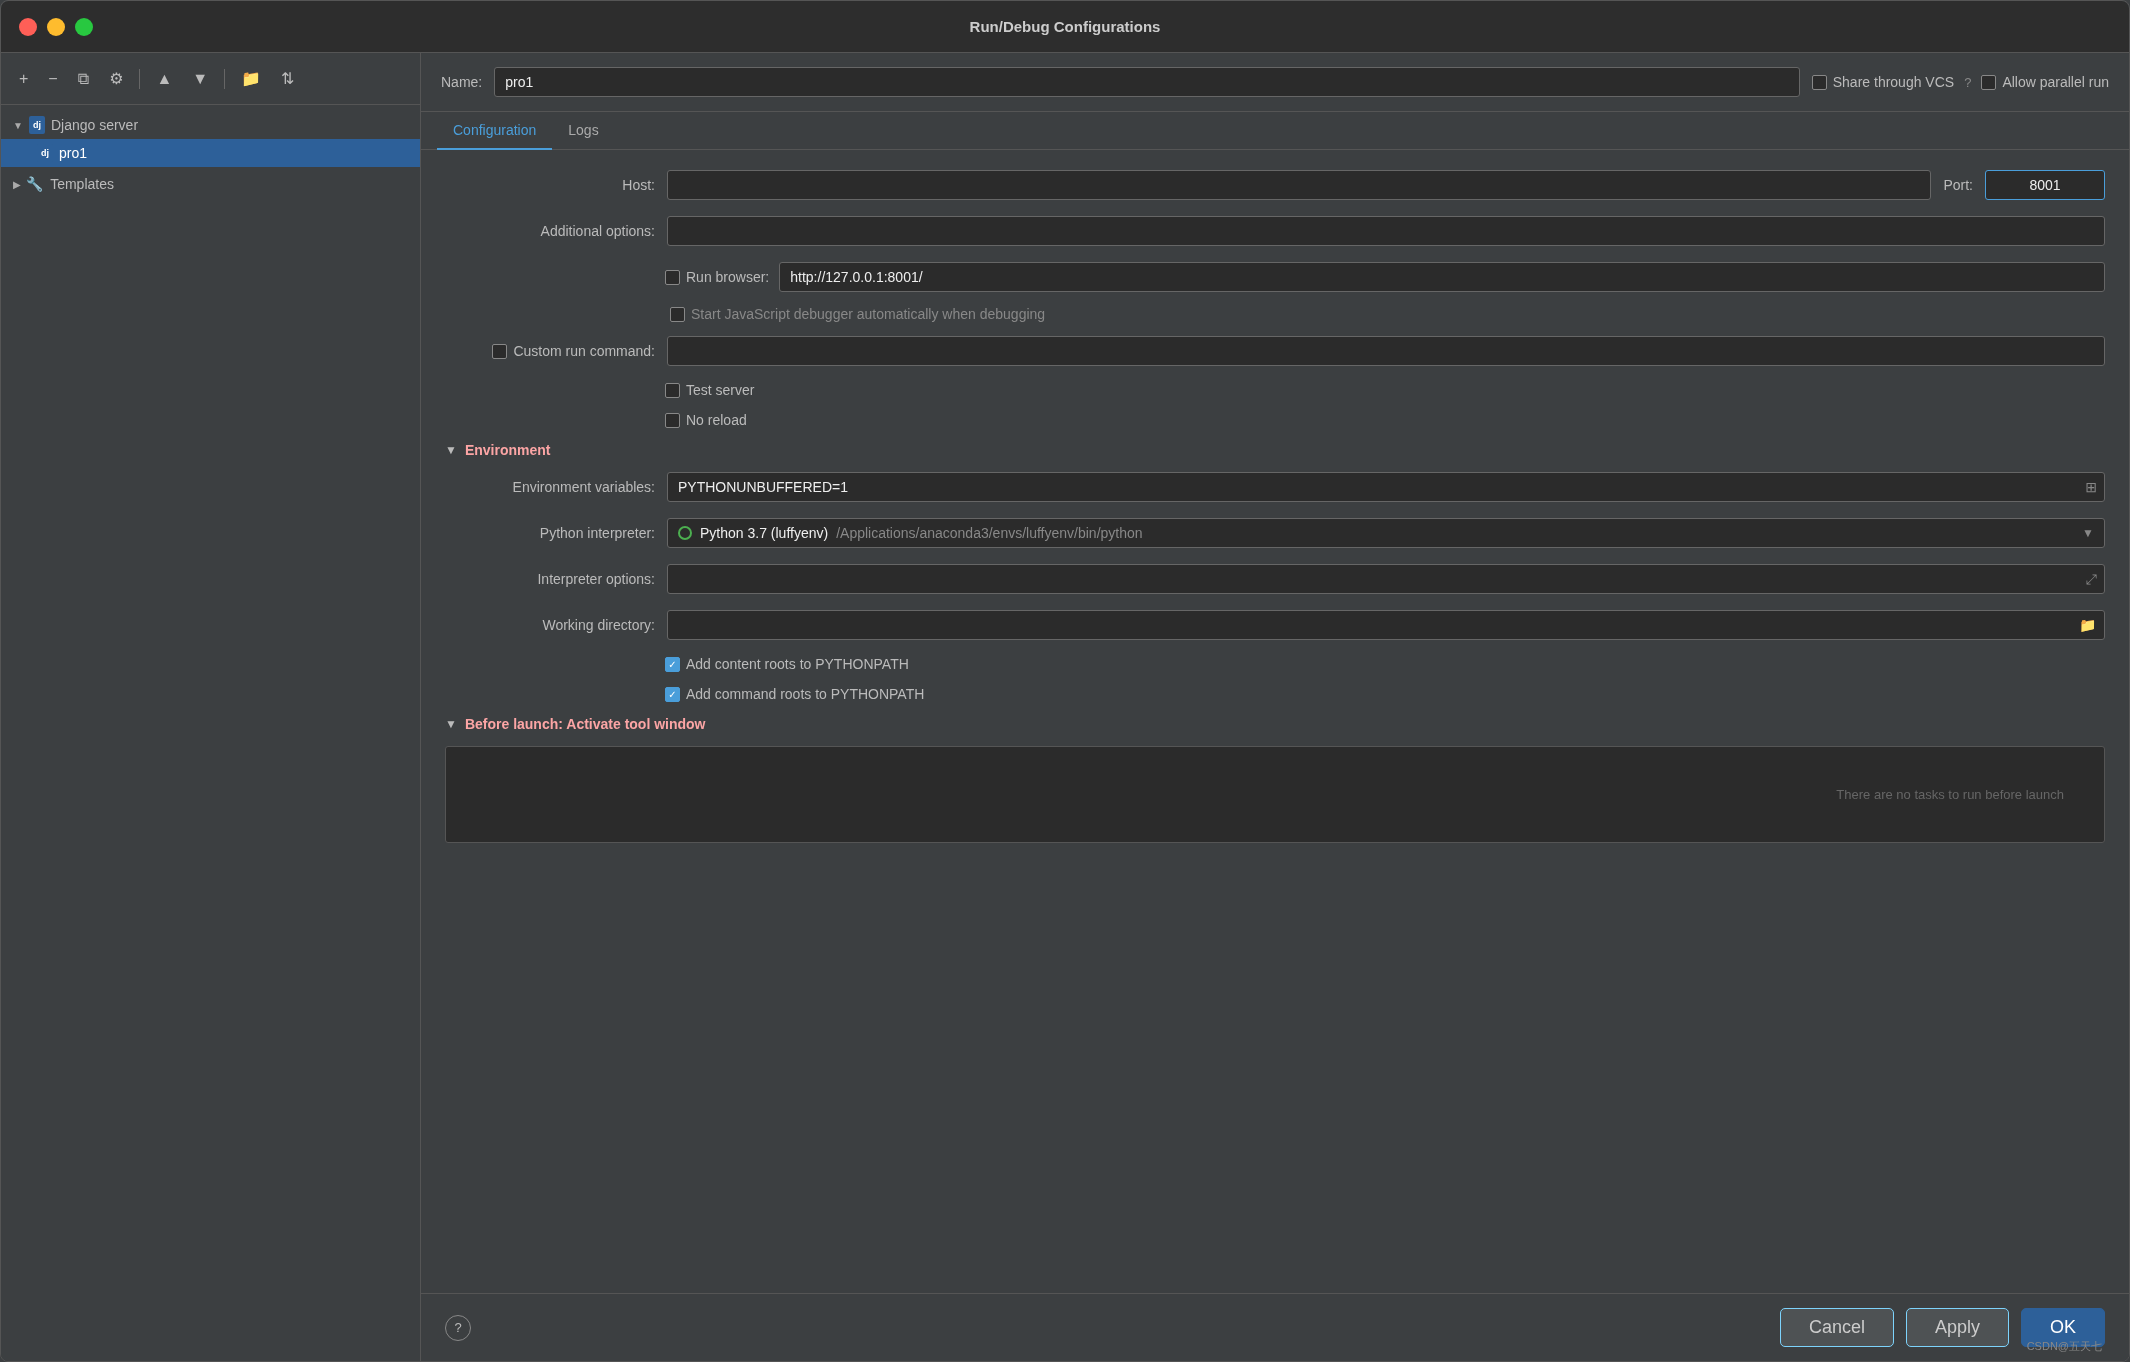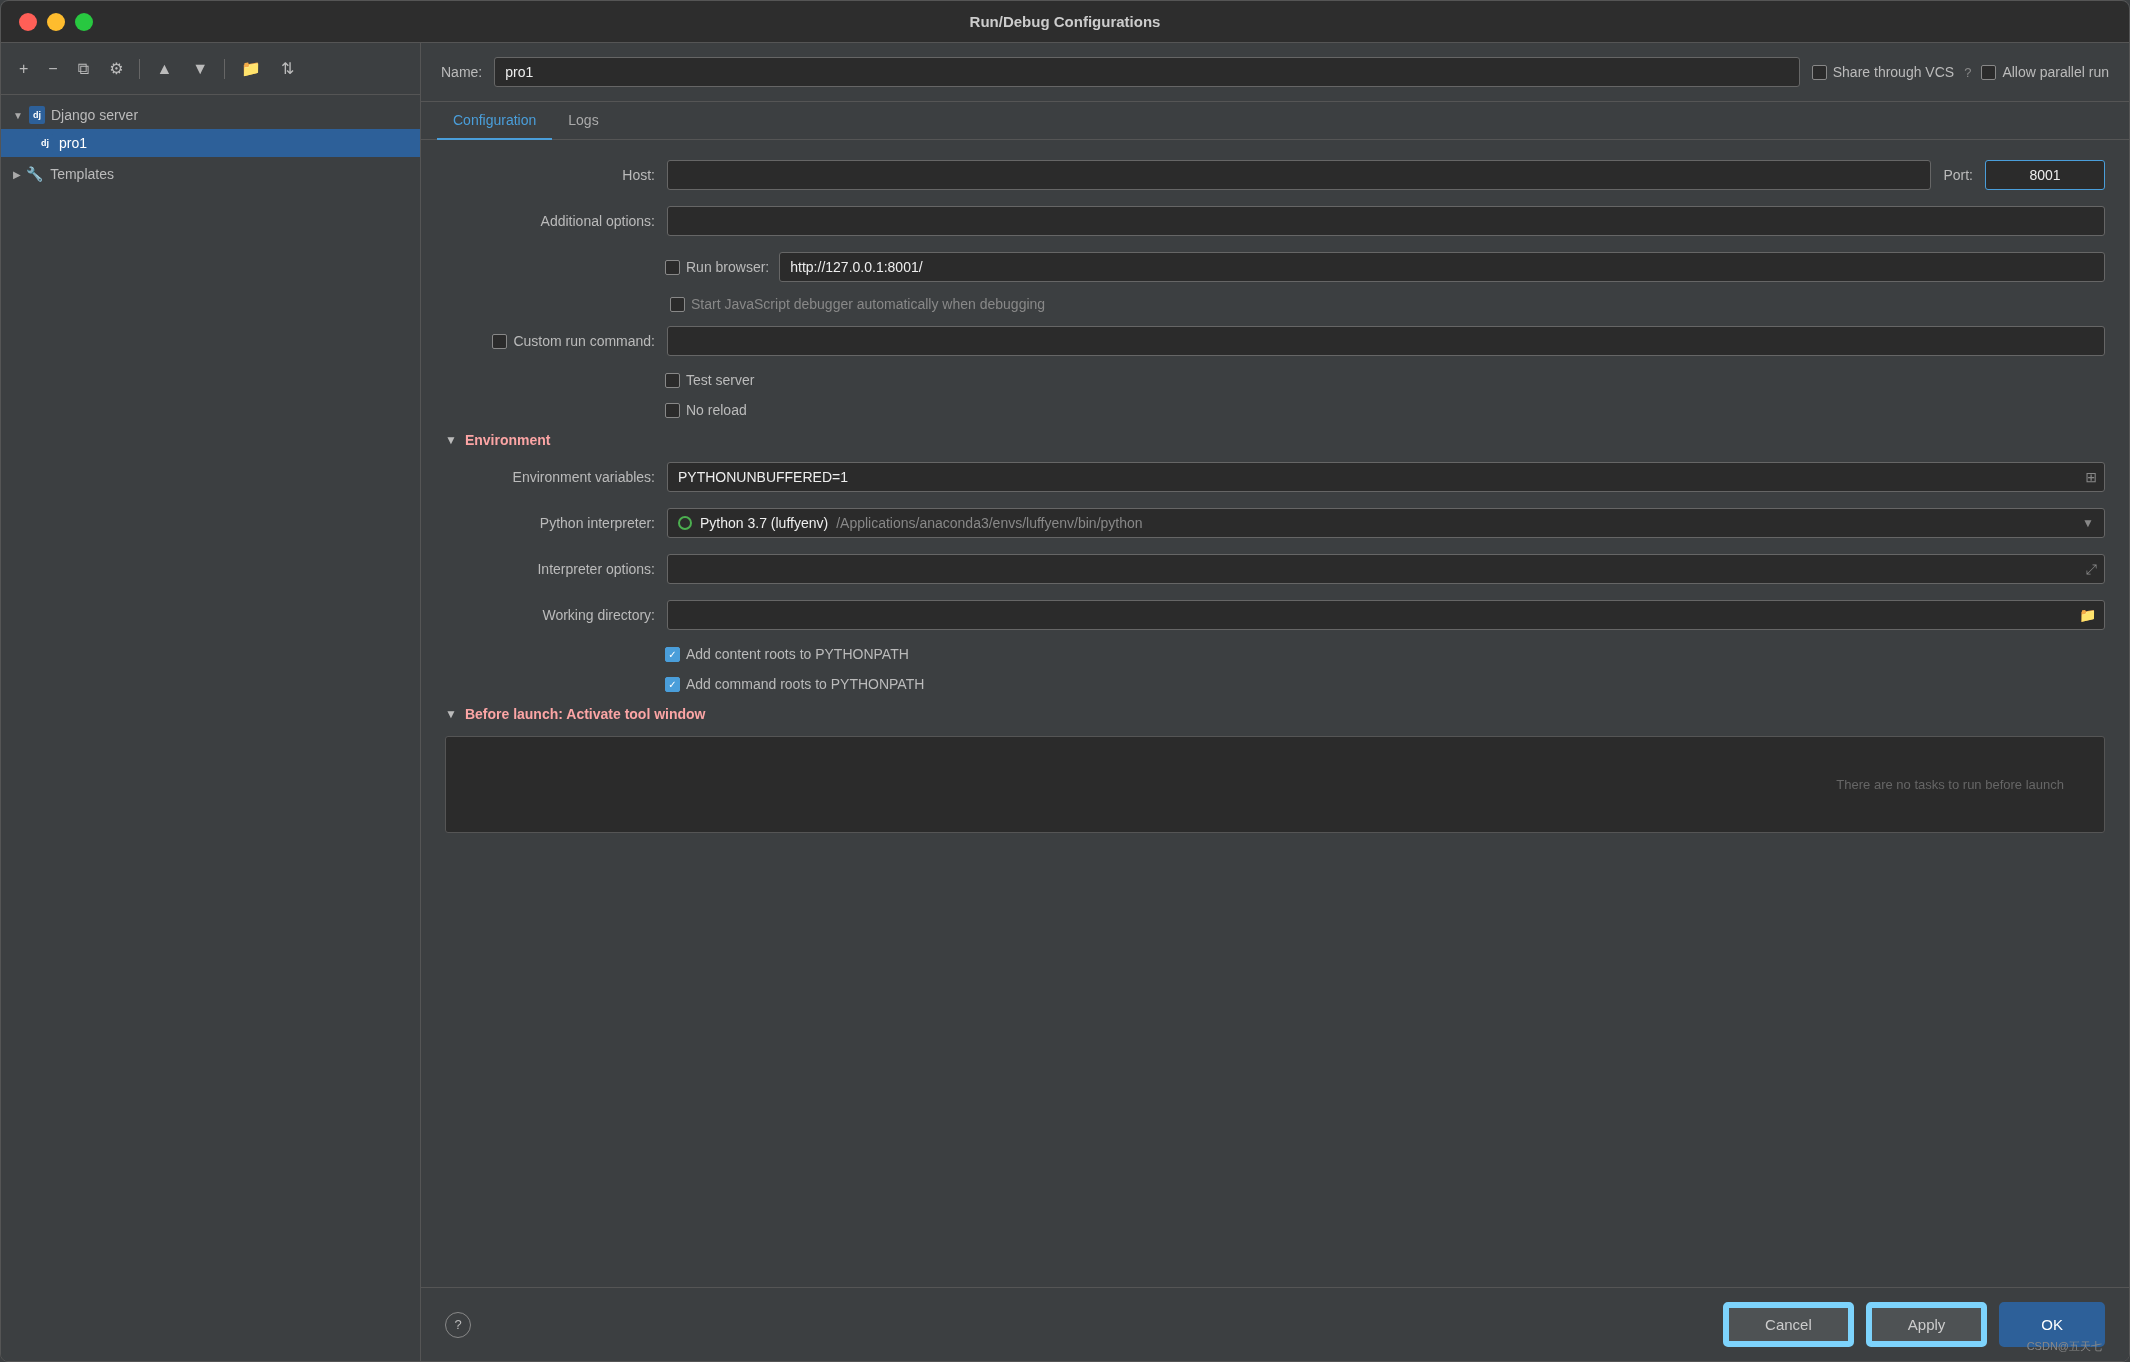--- a/index.html
+++ b/index.html
@@ -17,21 +17,21 @@
       height: 1362px;
       background: #3c3f41;
       border: 1px solid #555;
       border-radius: 8px;
       display: flex;
       flex-direction: column;
       overflow: hidden;
     }
     .title-bar {
       background: #2d2d2d;
-      height: 42px;
+      height: 52px;
       display: flex;
       align-items: center;
       justify-content: center;
       position: relative;
       border-bottom: 1px solid #555;
       border-radius: 8px 8px 0 0;
       flex-shrink: 0;
     }
     .title-bar-controls {
       position: absolute;
@@ -440,25 +440,25 @@
       border: 1px solid #888;
       background: none;
       color: #bbb;
       font-size: 13px;
       cursor: pointer;
       display: flex;
       align-items: center;
       justify-content: center;
     }
     .action-btn {
-      padding: 8px 36px;
-      font-size: 15px;
+      padding: 8px 28px;
+      font-size: 18px;
       border-radius: 5px;
       cursor: pointer;
-      border: 6px solid #7dd3fc;
+      border: 1px solid #7dd3fc;
       background: #4e5254;
       color: #ccc;
     }
     .action-btn.primary {
       background: #2d6099;
       border-color: #2d6099;
       color: #fff;
     }
     .watermark {
       position: absolute;

